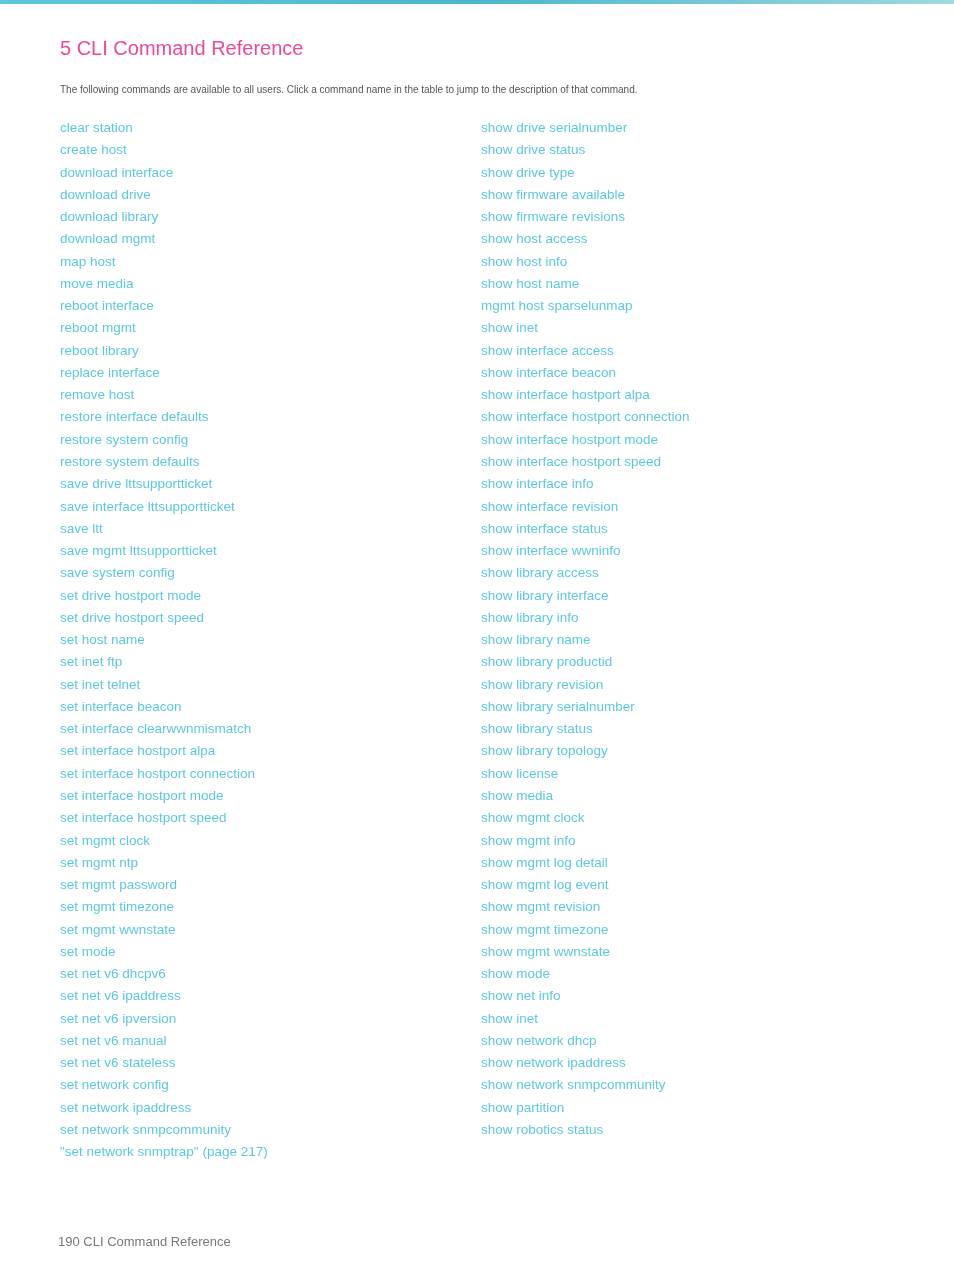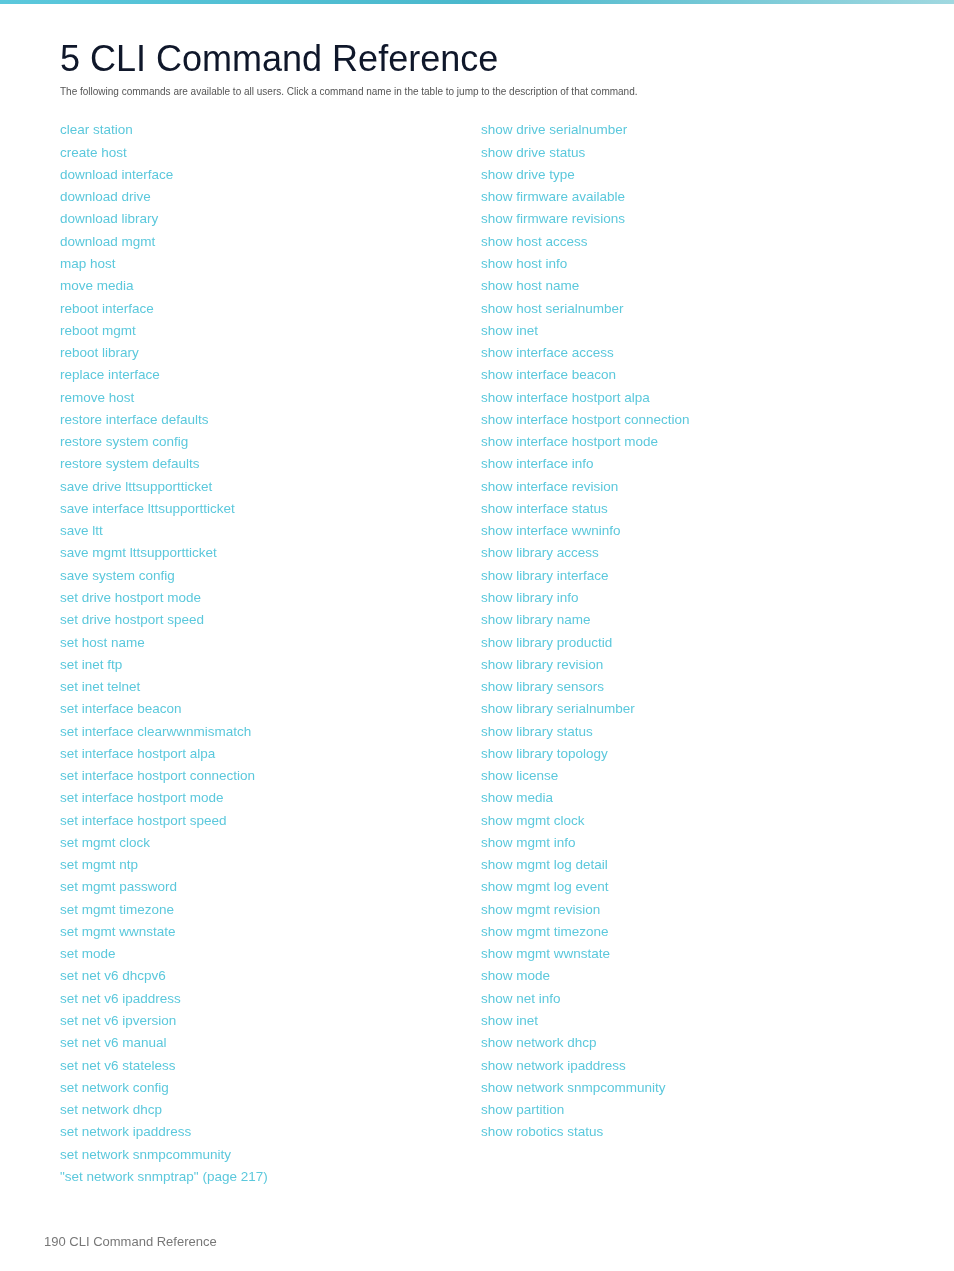--- a/index.html
+++ b/index.html
@@ -28,23 +28,24 @@
       height: 4px;
       background: linear-gradient(to right, #5bc8dc, #4ab8cc, #a0d8e0);
       width: 100%;
     }
 
     .content {
       padding: 30px 60px 40px 60px;
     }
 
     .chapter-title {
-      font-size: 36px;
+      font-size: 20px;
       font-weight: normal;
-      color: #0f172a;
+      color: #ec4899;
+      margin-bottom: 20px;
       border-bottom: none;
     }
 
     .intro-text {
       color: #555555;
       font-size: 10px;
       margin-bottom: 20px;
       max-width: 780px;
       line-height: 1.5;
     }
@@ -66,21 +67,21 @@
       font-size: 13.5px;
       line-height: 1.65;
       cursor: pointer;
       text-decoration: none;
       display: block;
     }
 
     .footer {
       position: absolute;
       bottom: 20px;
-      left: 44px;
+      left: 58px;
       font-size: 13px;
       color: #777777;
     }
   </style>
 </head>
 <body>
 
 <div class="page-container">
   <div class="top-border"></div>
 
@@ -130,53 +131,52 @@
           <a class="command-link" href="#">set mgmt password</a>
           <a class="command-link" href="#">set mgmt timezone</a>
           <a class="command-link" href="#">set mgmt wwnstate</a>
           <a class="command-link" href="#">set mode</a>
           <a class="command-link" href="#">set net v6 dhcpv6</a>
           <a class="command-link" href="#">set net v6 ipaddress</a>
           <a class="command-link" href="#">set net v6 ipversion</a>
           <a class="command-link" href="#">set net v6 manual</a>
           <a class="command-link" href="#">set net v6 stateless</a>
           <a class="command-link" href="#">set network config</a>
-          <a class="command-link" href="#">set network dhcp</a>
           <a class="command-link" href="#">set network ipaddress</a>
           <a class="command-link" href="#">set network snmpcommunity</a>
           <a class="command-link" href="#">"set network snmptrap" (page 217)</a>
         </div>
 
       <div class="commands-column" id="right-col">
       <a class="command-link" href="#">show drive serialnumber</a>
           <a class="command-link" href="#">show drive status</a>
           <a class="command-link" href="#">show drive type</a>
           <a class="command-link" href="#">show firmware available</a>
           <a class="command-link" href="#">show firmware revisions</a>
           <a class="command-link" href="#">show host access</a>
           <a class="command-link" href="#">show host info</a>
           <a class="command-link" href="#">show host name</a>
-          <a class="command-link" href="#">show host serialnumber</a>
+          <a class="command-link" href="#">mgmt host sparselunmap</a>
           <a class="command-link" href="#">show inet</a>
           <a class="command-link" href="#">show interface access</a>
           <a class="command-link" href="#">show interface beacon</a>
           <a class="command-link" href="#">show interface hostport alpa</a>
           <a class="command-link" href="#">show interface hostport connection</a>
           <a class="command-link" href="#">show interface hostport mode</a>
+          <a class="command-link" href="#">show interface hostport speed</a>
           <a class="command-link" href="#">show interface info</a>
           <a class="command-link" href="#">show interface revision</a>
           <a class="command-link" href="#">show interface status</a>
           <a class="command-link" href="#">show interface wwninfo</a>
           <a class="command-link" href="#">show library access</a>
           <a class="command-link" href="#">show library interface</a>
           <a class="command-link" href="#">show library info</a>
           <a class="command-link" href="#">show library name</a>
           <a class="command-link" href="#">show library productid</a>
           <a class="command-link" href="#">show library revision</a>
-          <a class="command-link" href="#">show library sensors</a>
           <a class="command-link" href="#">show library serialnumber</a>
           <a class="command-link" href="#">show library status</a>
           <a class="command-link" href="#">show library topology</a>
           <a class="command-link" href="#">show license</a>
           <a class="command-link" href="#">show media</a>
           <a class="command-link" href="#">show mgmt clock</a>
           <a class="command-link" href="#">show mgmt info</a>
           <a class="command-link" href="#">show mgmt log detail</a>
           <a class="command-link" href="#">show mgmt log event</a>
           <a class="command-link" href="#">show mgmt revision</a>

